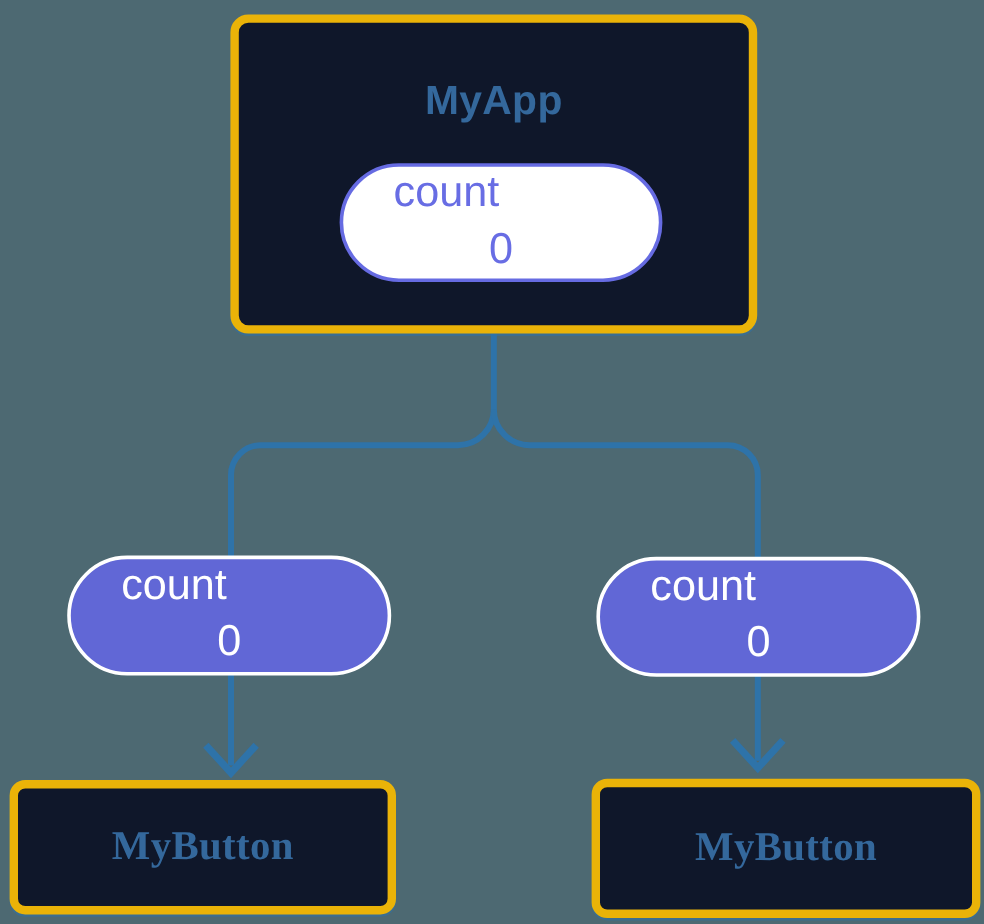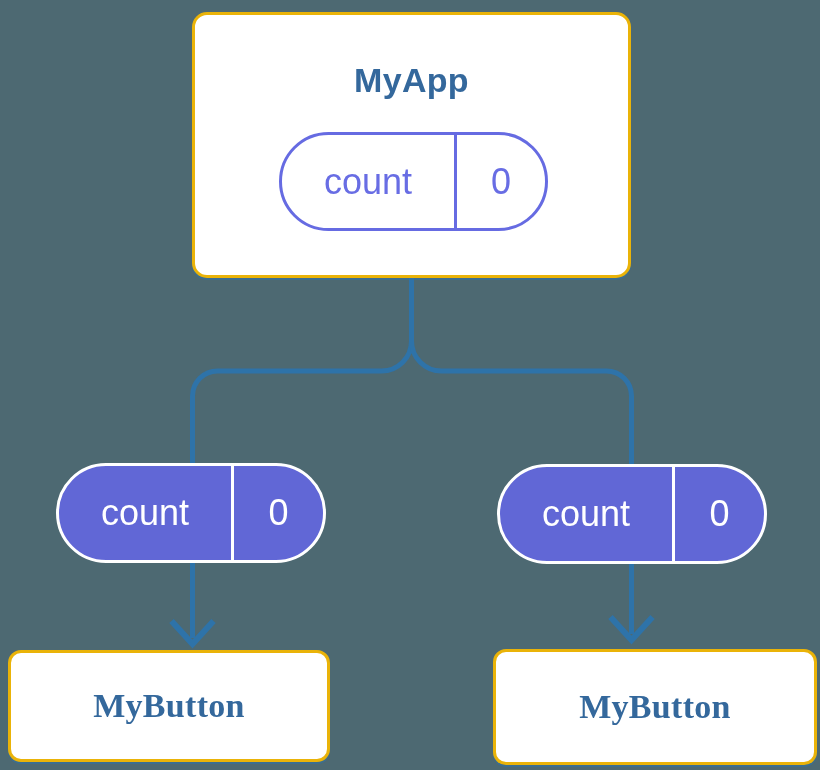--- a/index.html
+++ b/index.html
@@ -15,22 +15,22 @@
       overflow: hidden;
     }
     .connectors {
       position: absolute;
       left: 0;
       top: 0;
       z-index: 1;
     }
     .node-card {
       position: absolute;
-      background: #ffffff;
-      border: 3px solid #eab308;
+      background: #0f172a;
+      border: 7px solid #eab308;
       border-radius: 15px;
       box-shadow: 0 2px 0 0 rgba(46, 115, 169, 0.55);
       box-sizing: border-box;
       z-index: 2;
     }
     .node-title {
       font-size: 34px;
       font-weight: 600;
       color: #34689c;
       text-align: center;
@@ -50,20 +50,21 @@
       font-family: Liberation Serif, serif;
     }
     .pill {
       position: absolute;
       display: flex;
       align-items: stretch;
       border-radius: 52px;
       box-sizing: border-box;
       overflow: hidden;
       z-index: 3;
+      flex-direction: column;
     }
     .pill-outline {
       left: 84px;
       top: 117px;
       width: 269px;
       height: 99px;
       background: #ffffff;
       border: 3px solid #666be2;
     }
     .pill-filled {

